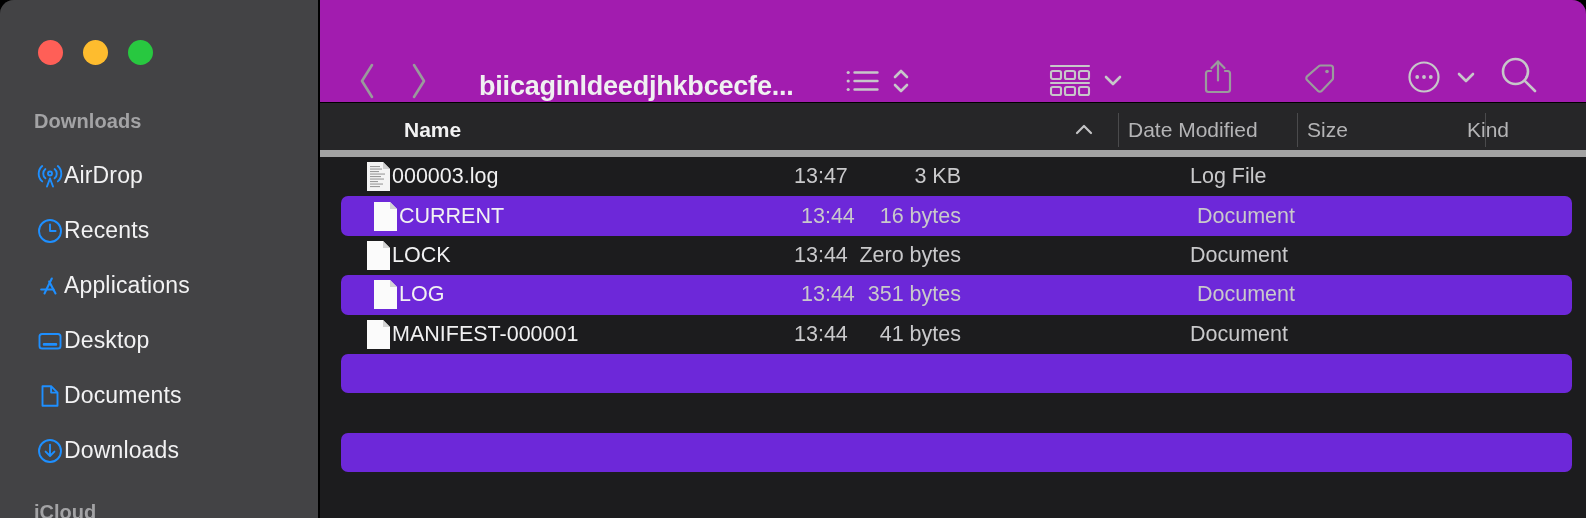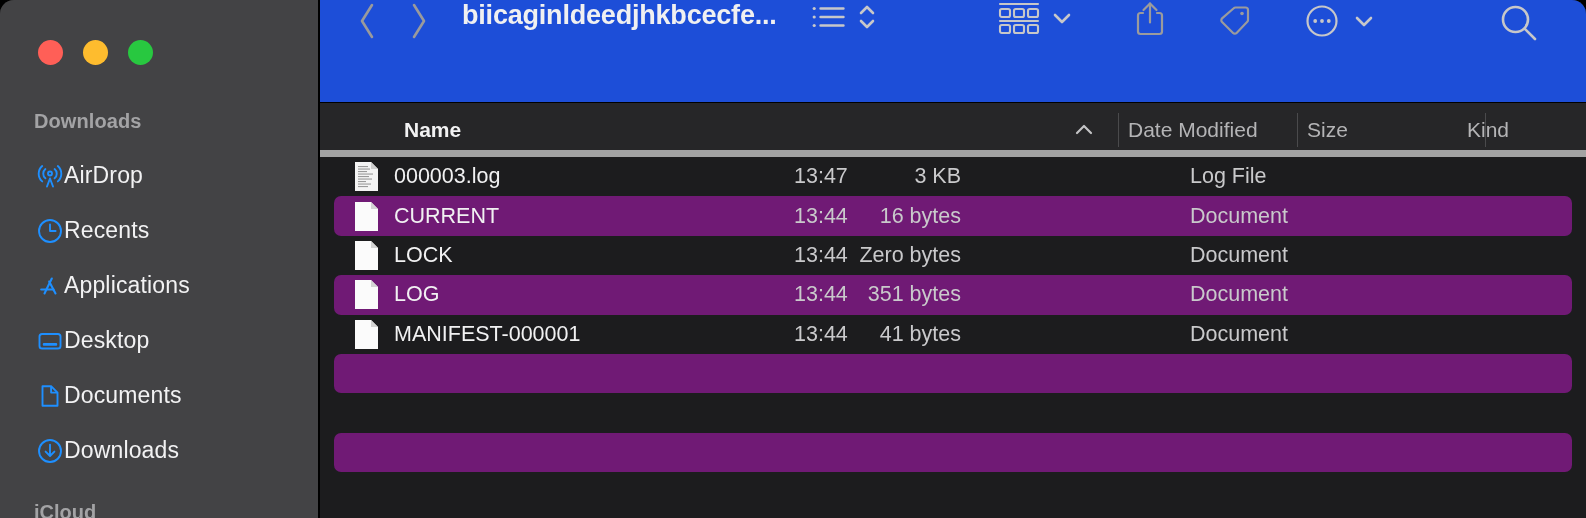--- a/index.html
+++ b/index.html
@@ -91,25 +91,26 @@
     background: #1c1c1e;
     display: flex;
     flex-direction: column;
     border-left: 2px solid #000;
   }
 
   
   .toolbar {
     height: 103px;
     flex: 0 0 103px;
-    background: #1d4ed8;
+    background: #a21caf;
     border-bottom: 1px solid #000000;
     display: flex;
-    align-items: flex-start;
-    position: relative;
+    align-items: flex-end;
+    position: relative;
+    gap: 17px;
   }
   .nav-btns {
     display: flex;
     align-items: center;
     gap: 26px;
     margin-left: 36px;
   }
   .icon-btn {
     display: flex;
     align-items: center;
@@ -184,32 +185,32 @@
     overflow: hidden;
   }
   .row {
     height: 39.4px;
     position: relative;
     border-radius: 7px;
     display: flex;
     align-items: center;
     cursor: default;
   }
-  .row.alt { background: #701a75; }
+  .row.alt { background: #6d28d9; margin-left: 7px; }
   .cell {
     position: absolute;
     font-size: 21.5px;
     color: #c9c9cb;
     white-space: nowrap;
     display: flex;
     align-items: center;
   }
   .cell-name {
-    left: 20px;
-    gap: 15px;
+    left: 32px;
+    gap: 1px;
     color: #f1f1f2;
   }
   .cell-date { left: 460px; }
   .cell-size { right: 611px; }
   .cell-kind { left: 856px; }
 
   .doc-icon {
     width: 25px; height: 31px;
     flex: 0 0 25px;
     position: relative;

